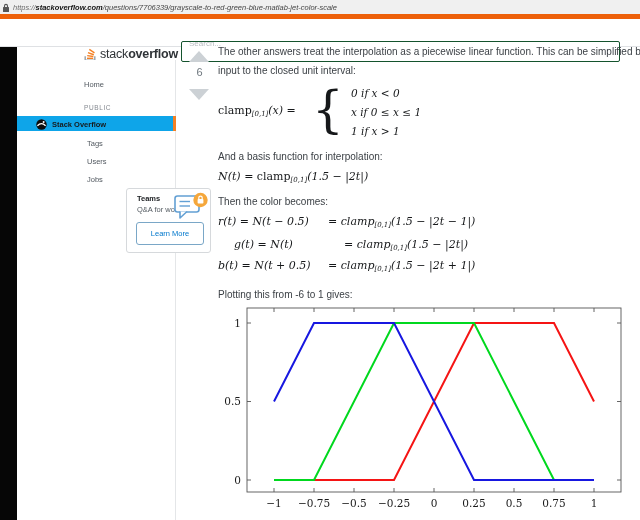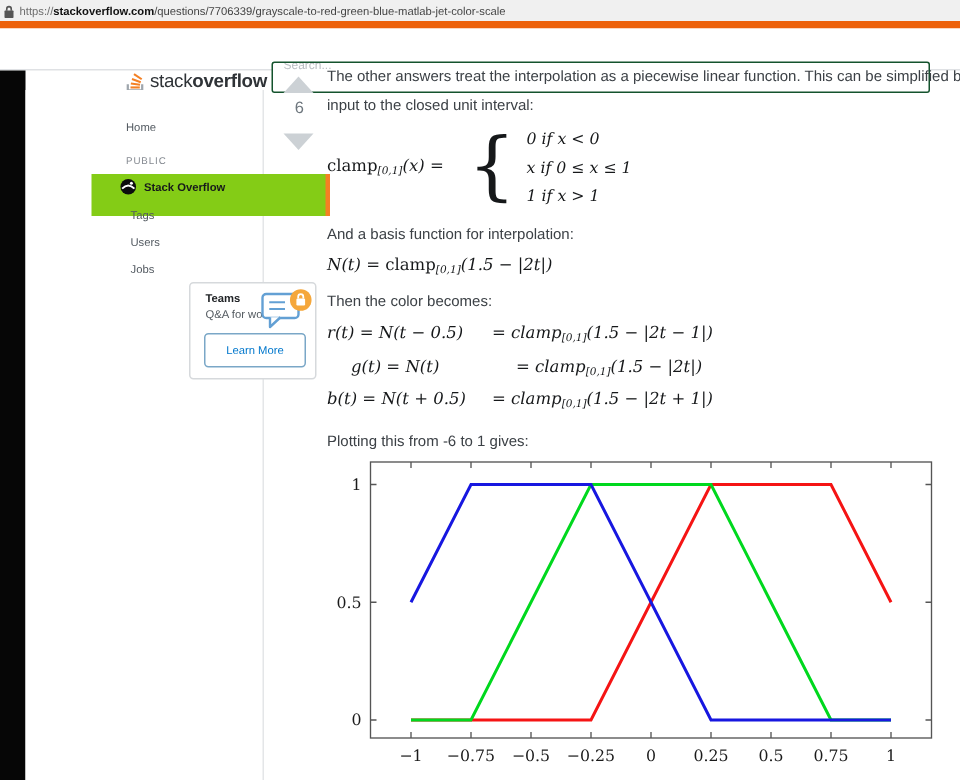--- a/index.html
+++ b/index.html
@@ -1,42 +1,42 @@
 <!DOCTYPE html>
 <html><head>
 <meta charset="utf-8">
 <style>
   html,body{margin:0;padding:0;background:#fff;}
   #screen{position:relative;width:640px;height:520px;overflow:hidden;
     font-family:"Liberation Sans",sans-serif;background:#fff;}
   .abs{position:absolute;}
 
   
-  #urlbar{left:0;top:0;width:640px;height:14px;background:#f0f0f0;}
+  #urlbar{left:0;top:0;width:640px;height:14px;background:#f0f0f0;font-style:italic;}
   #urltext{left:13px;top:3px;font-size:7.5px;color:#6d6d6d;white-space:nowrap;}
   #urltext .domain{color:#111;font-weight:bold;}
   #urltext .path{color:#444;}
   #accent{left:0;top:14px;width:640px;height:5px;background:#ed6009;}
 
   
   #header{left:0;top:19px;width:640px;height:28px;background:#fff;border-bottom:1px solid #dfe1e4;box-sizing:border-box;}
   #logo{left:83px;top:27px;height:16px;display:flex;align-items:center;cursor:pointer;}
   #logotext{font-size:12.5px;color:#2f3337;margin-left:3px;letter-spacing:-0.2px;}
   #logotext b{font-weight:bold;}
   #searchbox{left:181px;top:22px;width:439px;height:21px;box-sizing:border-box;
     border:1px solid #14532d;border-radius:2px;font-size:8px;padding:0 0 17px 7px;color:#333;outline:none;}
   #searchbox::placeholder{color:#b9bdc2;}
 
   
   #strip{left:0;top:47px;width:17px;height:473px;background:#060606;}
   #sidebar{left:17px;top:60px;width:159px;height:473px;background:#fff;border-right:1px solid #e4e6e8;box-sizing:border-box;}
   .side-link{position:absolute;font-size:7.5px;color:#525960;cursor:pointer;}
   #nav-public{position:absolute;font-size:6.5px;color:#848990;letter-spacing:0.6px;}
-  #so-item{position:absolute;left:0;top:56px;width:159px;height:28px;background:#84cc16;
-    border-right:3px solid #f48024;box-sizing:border-box;cursor:pointer;margin-left:44px;}
+  #so-item{position:absolute;left:0;top:56px;width:159px;height:15px;background:#0ea5e9;
+    border-right:3px solid #f48024;box-sizing:border-box;cursor:pointer;}
   #so-item .lbl{position:absolute;left:35px;top:4px;font-size:7.5px;font-weight:bold;color:#17191b;}
   #so-globe{position:absolute;left:19px;top:3px;}
 
   
   #teams-card{left:88px;top:188px;width:85px;height:65px;border:1px solid #d6d9dc;border-radius:3px;box-sizing:border-box;background:#fff;margin-left:38px;}
   #teams-title{position:absolute;left:10px;top:5px;font-size:7.5px;font-weight:bold;color:#202326;}
   #teams-sub{position:absolute;left:10px;top:16px;font-size:7.5px;color:#535a60;}
   #teams-icon{position:absolute;left:46px;top:3px;}
   #learn-more{position:absolute;left:9px;top:33px;width:66px;height:21px;border:1px solid #7aa7c7;border-radius:3px;
     background:#fff;color:#0077cc;font-size:7.5px;display:flex;align-items:center;justify-content:center;cursor:pointer;}

